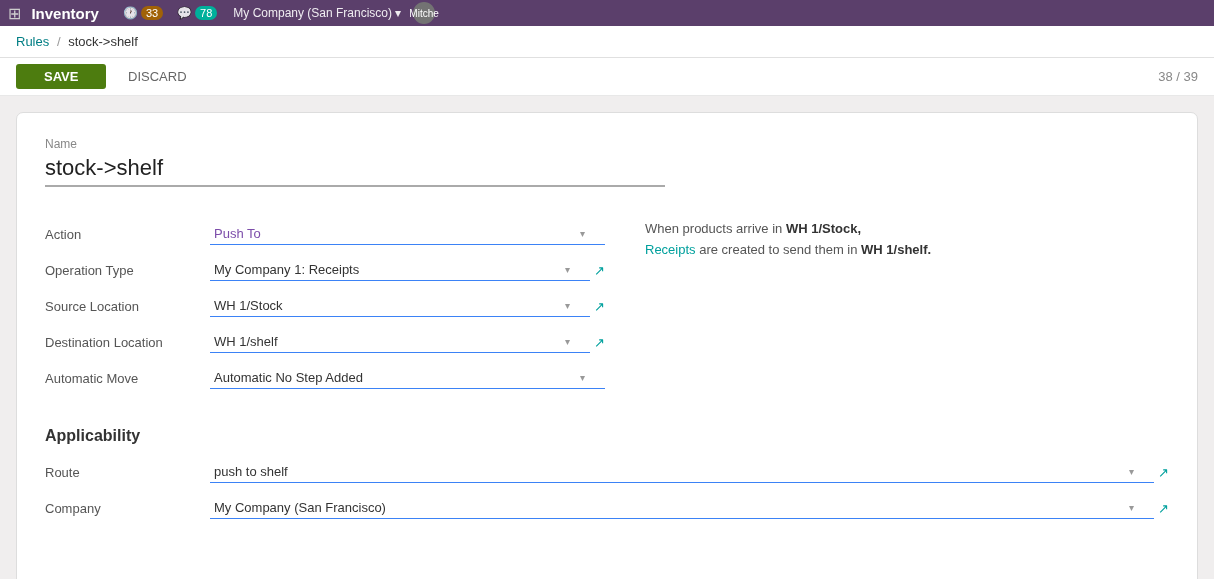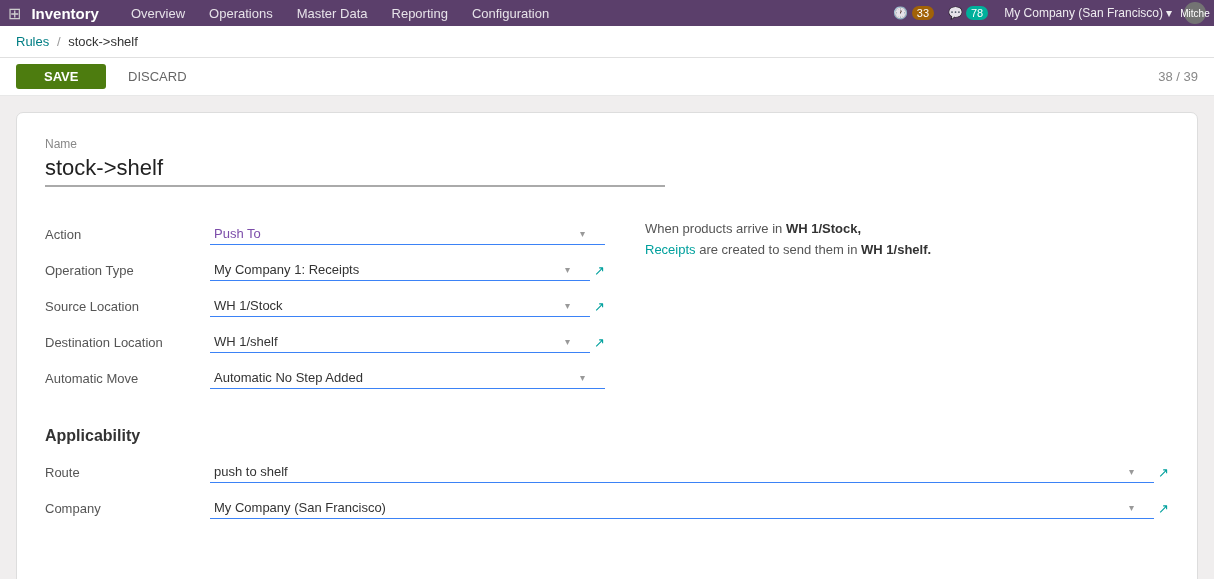--- a/index.html
+++ b/index.html
@@ -252,27 +252,20 @@
       padding: 3px 4px;
       color: #333;
     }
   </style>
 </head>
 <body>
 
 <nav class="topnav">
   <span class="topnav-grid-icon">⊞</span>
   <span class="topnav-brand">Inventory</span>
-  <div class="topnav-menu">
-    <a>Overview</a>
-    <a>Operations</a>
-    <a>Master Data</a>
-    <a>Reporting</a>
-    <a>Configuration</a>
-  </div>
   <div class="topnav-right">
     <div class="badge-btn">
       <span>🕐</span>
       <span class="badge badge-clock">33</span>
     </div>
     <div class="badge-btn">
       <span>💬</span>
       <span class="badge badge-chat">78</span>
     </div>
     <div class="company-btn">

